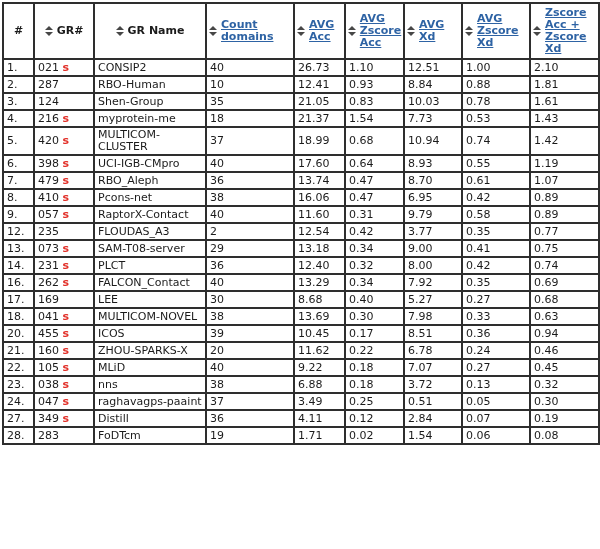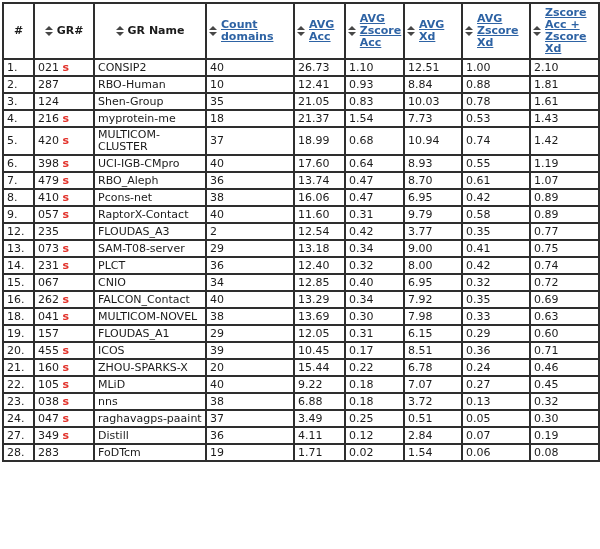--- a/index.html
+++ b/index.html
@@ -290,80 +290,69 @@
           <td><span>231</span> <span class="s-flag">s</span></td>
           <td>PLCT</td>
           <td>36</td>
           <td>12.40</td>
           <td>0.32</td>
           <td>8.00</td>
           <td>0.42</td>
           <td>0.74</td>
         </tr>
         <tr>
-          <td>15.</td>
-          <td><span>067</span></td>
-          <td>CNIO</td>
-          <td>34</td>
-          <td>12.85</td>
-          <td>0.40</td>
-          <td>6.95</td>
-          <td>0.32</td>
-          <td>0.72</td>
-        </tr>
-        <tr>
           <td>16.</td>
           <td><span>262</span> <span class="s-flag">s</span></td>
           <td>FALCON_Contact</td>
           <td>40</td>
           <td>13.29</td>
           <td>0.34</td>
           <td>7.92</td>
           <td>0.35</td>
           <td>0.69</td>
         </tr>
         <tr>
+          <td>17.</td>
+          <td><span>169</span></td>
+          <td>LEE</td>
+          <td>30</td>
+          <td>8.68</td>
+          <td>0.40</td>
+          <td>5.27</td>
+          <td>0.27</td>
+          <td>0.68</td>
+        </tr>
+        <tr>
           <td>18.</td>
           <td><span>041</span> <span class="s-flag">s</span></td>
           <td>MULTICOM-NOVEL</td>
           <td>38</td>
           <td>13.69</td>
           <td>0.30</td>
           <td>7.98</td>
           <td>0.33</td>
           <td>0.63</td>
         </tr>
         <tr>
-          <td>19.</td>
-          <td><span>157</span></td>
-          <td>FLOUDAS_A1</td>
-          <td>29</td>
-          <td>12.05</td>
-          <td>0.31</td>
-          <td>6.15</td>
-          <td>0.29</td>
-          <td>0.60</td>
-        </tr>
-        <tr>
           <td>20.</td>
           <td><span>455</span> <span class="s-flag">s</span></td>
           <td>ICOS</td>
           <td>39</td>
           <td>10.45</td>
           <td>0.17</td>
           <td>8.51</td>
           <td>0.36</td>
-          <td>0.71</td>
+          <td>0.94</td>
         </tr>
         <tr>
           <td>21.</td>
           <td><span>160</span> <span class="s-flag">s</span></td>
           <td>ZHOU-SPARKS-X</td>
           <td>20</td>
-          <td>15.44</td>
+          <td>11.62</td>
           <td>0.22</td>
           <td>6.78</td>
           <td>0.24</td>
           <td>0.46</td>
         </tr>
         <tr>
           <td>22.</td>
           <td><span>105</span> <span class="s-flag">s</span></td>
           <td>MLiD</td>
           <td>40</td>

